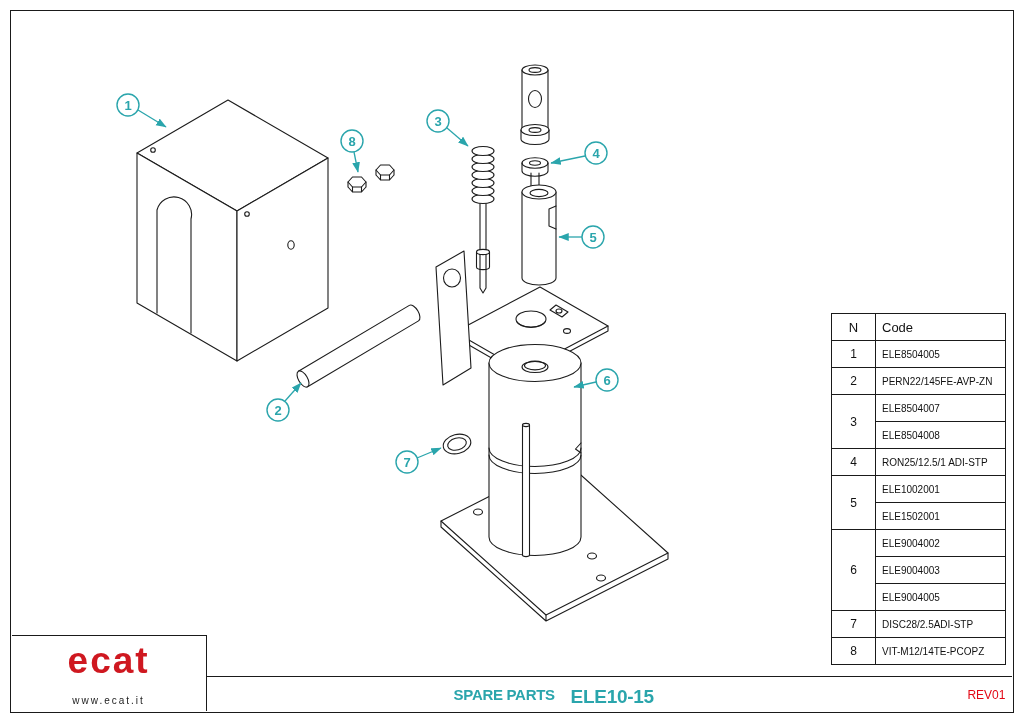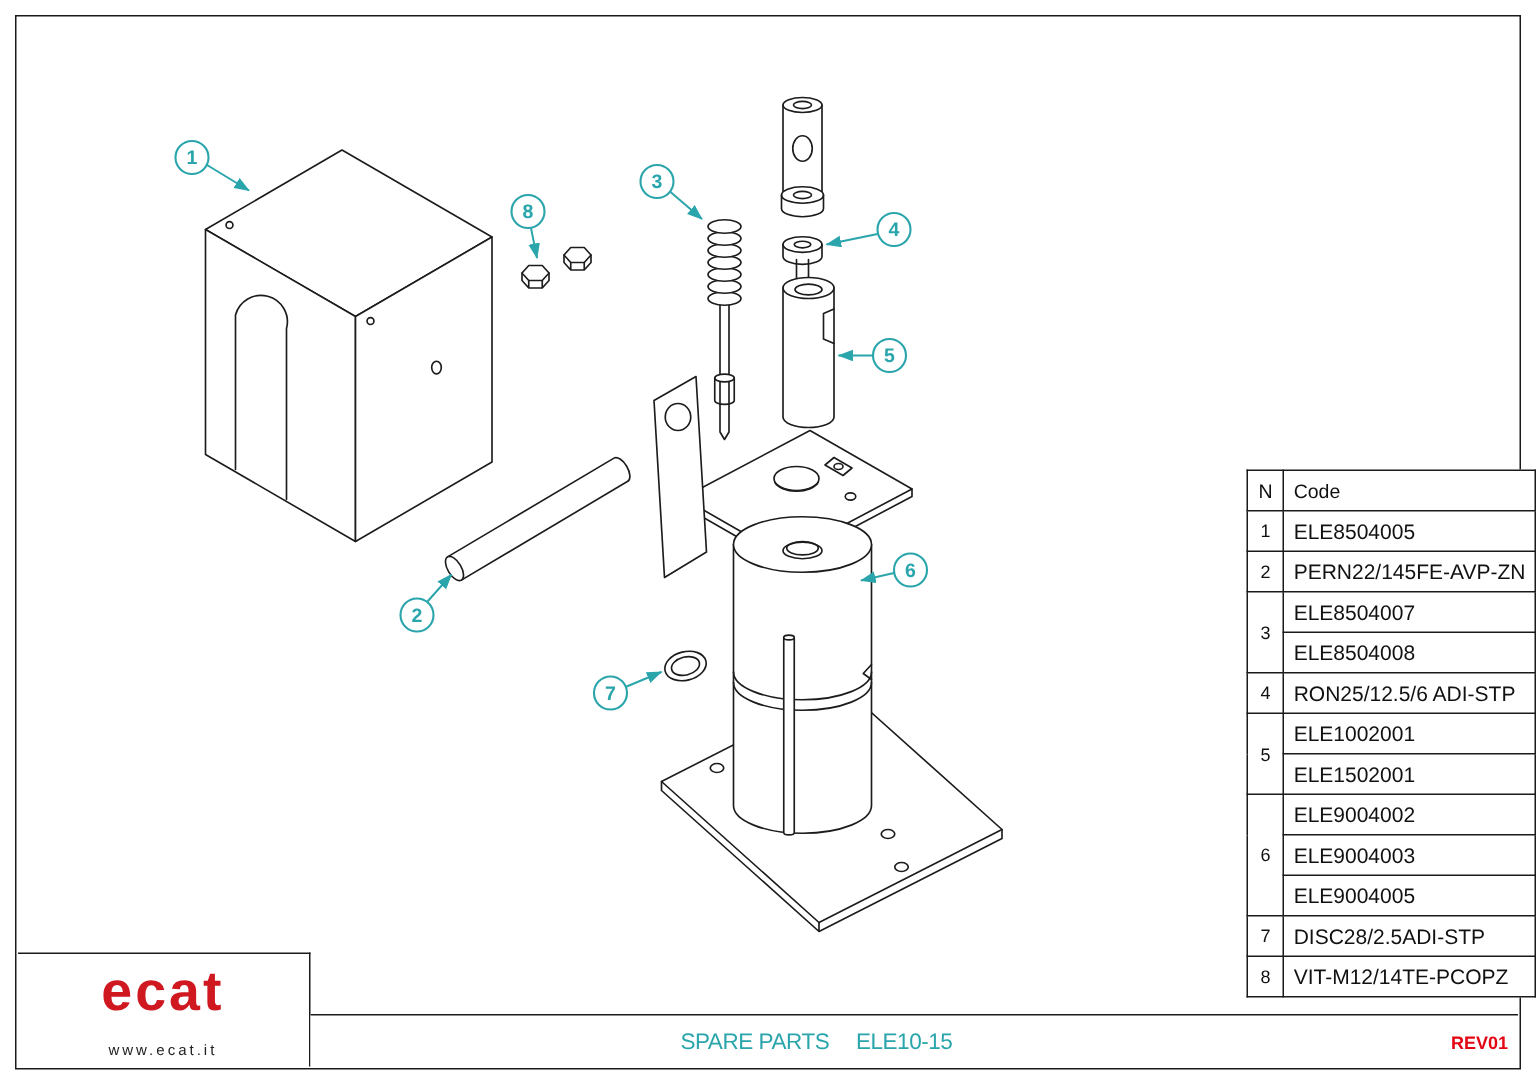--- a/index.html
+++ b/index.html
@@ -27,40 +27,40 @@
 
   
   table.parts-table{
     position:absolute;left:831px;top:313px;border-collapse:collapse;
     background:#fff;border:1.6px solid var(--line);
   }
   .parts-table th,.parts-table td{border:1px solid var(--line);}
   .parts-table th{height:27px;font-weight:normal;font-size:13px;}
   .parts-table td{height:27px;}
   .col-n{width:44px;text-align:center;font-size:12px;}
-  .col-code{width:130px;font-size:14px;padding:0 6px;text-align:left;white-space:nowrap;}
+  .col-code{width:130px;font-size:10px;padding:0 6px;text-align:left;white-space:nowrap;}
 
   
   .logo-box{
     position:absolute;left:11.6px;bottom:11.6px;width:195px;height:76px;
     border-top:1.6px solid var(--line);border-right:1.6px solid var(--line);
     background:#fff;display:flex;flex-direction:column;align-items:center;justify-content:center;gap:16px;
   }
   .logo-text{
     color:var(--brand);font-weight:900;font-size:37px;line-height:1;
     letter-spacing:2px;font-family:"Liberation Sans",sans-serif;
   }
   .logo-url{font-size:10px;letter-spacing:2px;color:#222;}
   .title-strip{
     position:absolute;left:206.6px;right:11.6px;bottom:11.6px;height:35px;
     border-top:1.6px solid var(--line);background:#fff;
   }
-  .doc-type{position:absolute;left:247px;top:9px;color:var(--teal);font-weight:normal;font-size:15px;letter-spacing:-0.3px;}
-  .model{position:absolute;left:364px;top:9px;color:var(--teal);font-weight:normal;font-size:15px;letter-spacing:-0.3px;}
-  .rev{position:absolute;right:7px;top:11px;color:var(--red);font-weight:bold;font-size:12px;}
+  .doc-type{position:absolute;left:247px;top:9px;color:var(--teal);font-weight:bold;font-size:15px;letter-spacing:-0.3px;}
+  .model{position:absolute;left:364px;top:9px;color:var(--teal);font-weight:bold;font-size:19px;letter-spacing:-0.3px;}
+  .rev{position:absolute;right:7px;top:11px;color:var(--red);font-weight:normal;font-size:12px;}
 </style>
 </head>
 <body>
 
 <svg class="drawing" viewBox="0 0 1024 723">
   <defs>
     <marker id="arr" markerWidth="9" markerHeight="8" refX="7.5" refY="3" orient="auto">
       <path class="arrowhead" d="M0,0 L8,3 L0,6 Z"></path>
     </marker>
     <g id="boltshape">
@@ -230,21 +230,21 @@
     </tr>
     <tr>
       <td class="col-n" rowspan="2">3</td>
       <td class="col-code">ELE8504007</td>
     </tr>
     <tr>
       <td class="col-code">ELE8504008</td>
     </tr>
     <tr>
       <td class="col-n">4</td>
-      <td class="col-code">RON25/12.5/6 ADI-STP</td>
+      <td class="col-code">RON25/12.5/1 ADI-STP</td>
     </tr>
     <tr>
       <td class="col-n" rowspan="2">5</td>
       <td class="col-code">ELE1002001</td>
     </tr>
     <tr>
       <td class="col-code">ELE1502001</td>
     </tr>
     <tr>
       <td class="col-n" rowspan="3">6</td>

